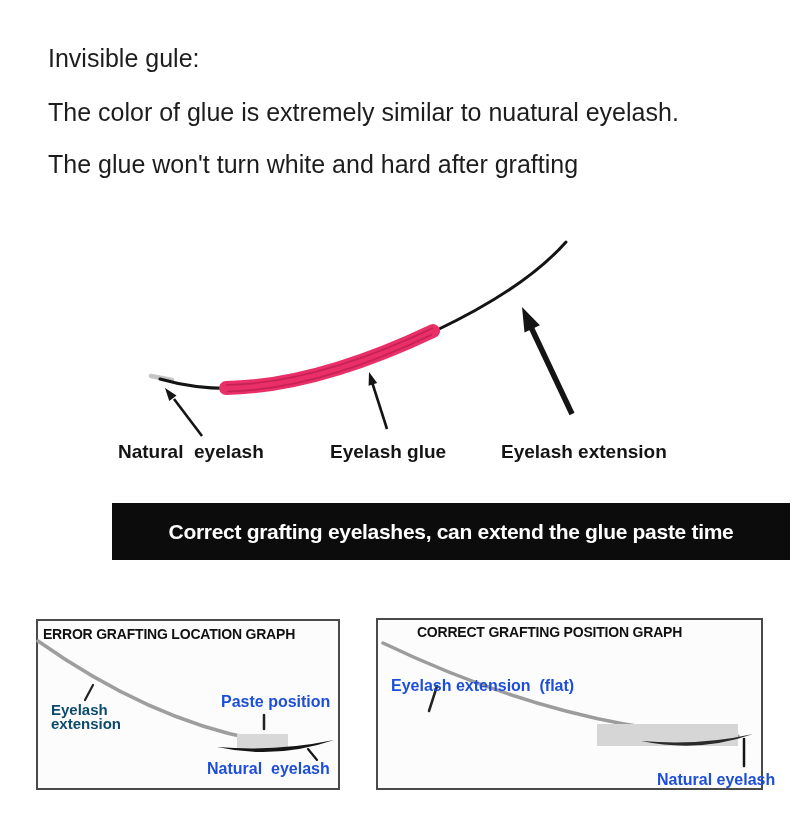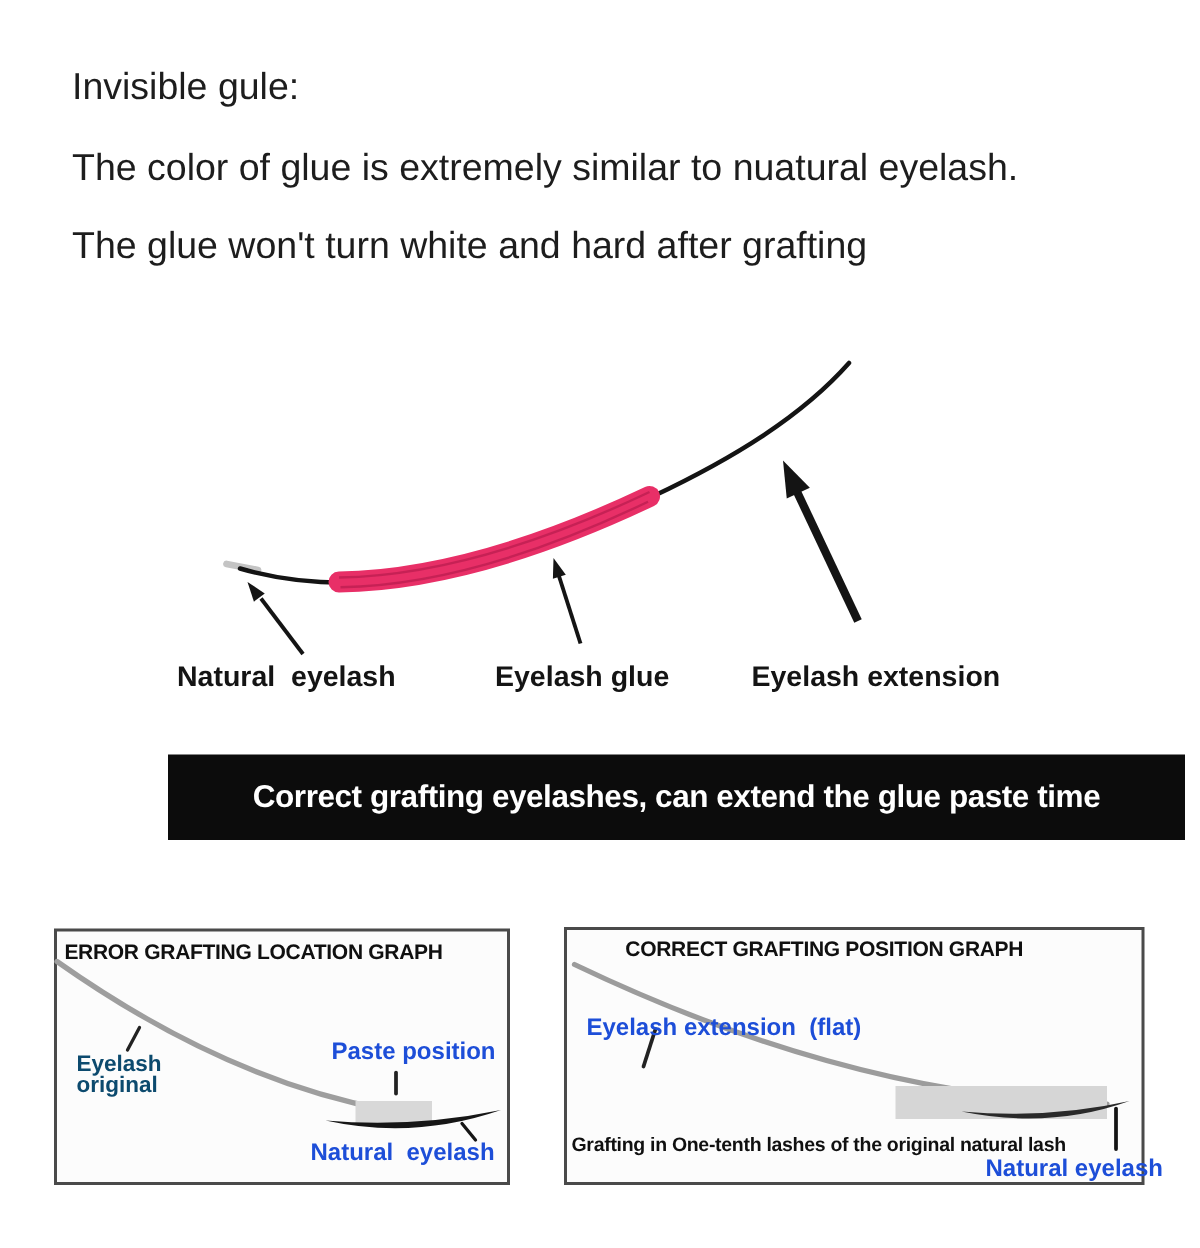--- a/index.html
+++ b/index.html
@@ -89,22 +89,21 @@
 
   <div class="abs dlabel" style="left:118px; top:441px;">Natural  eyelash</div>
   <div class="abs dlabel" style="left:330px; top:441px;">Eyelash glue</div>
   <div class="abs dlabel" style="left:501px; top:441px;">Eyelash extension</div>
 
   <div class="banner" style="background:#0c0c0c; color:#ffffff;">
     <span>Correct grafting eyelashes, can extend the glue paste time</span>
   </div>
 
   <div class="abs gtitle" style="left:36px; top:626px; width:266px;">ERROR GRAFTING LOCATION GRAPH</div>
-  <div class="abs glabel2" style="left:51px; top:703px;"><span>Eyelash</span><br><span>original</span></div>
+  <div class="abs glabel2" style="left:51px; top:703px;"><span>Eyelash</span><br><span>extension</span></div>
   <div class="abs glabel" style="left:221px; top:693px;">Paste position</div>
   <div class="abs glabel" style="left:207px; top:760px;">Natural  eyelash</div>
 
   <div class="abs gtitle" style="left:356px; top:624px; width:387px;">CORRECT GRAFTING POSITION GRAPH</div>
   <div class="abs glabel" style="left:391px; top:677px;">Eyelash extension  (flat)</div>
-  <div class="abs gsmall" style="left:381px; top:755px;">Grafting in One-tenth lashes of the original natural lash</div>
   <div class="abs glabel" style="left:657px; top:771px;">Natural eyelash</div>
 
 </div>
 
 </body></html>

